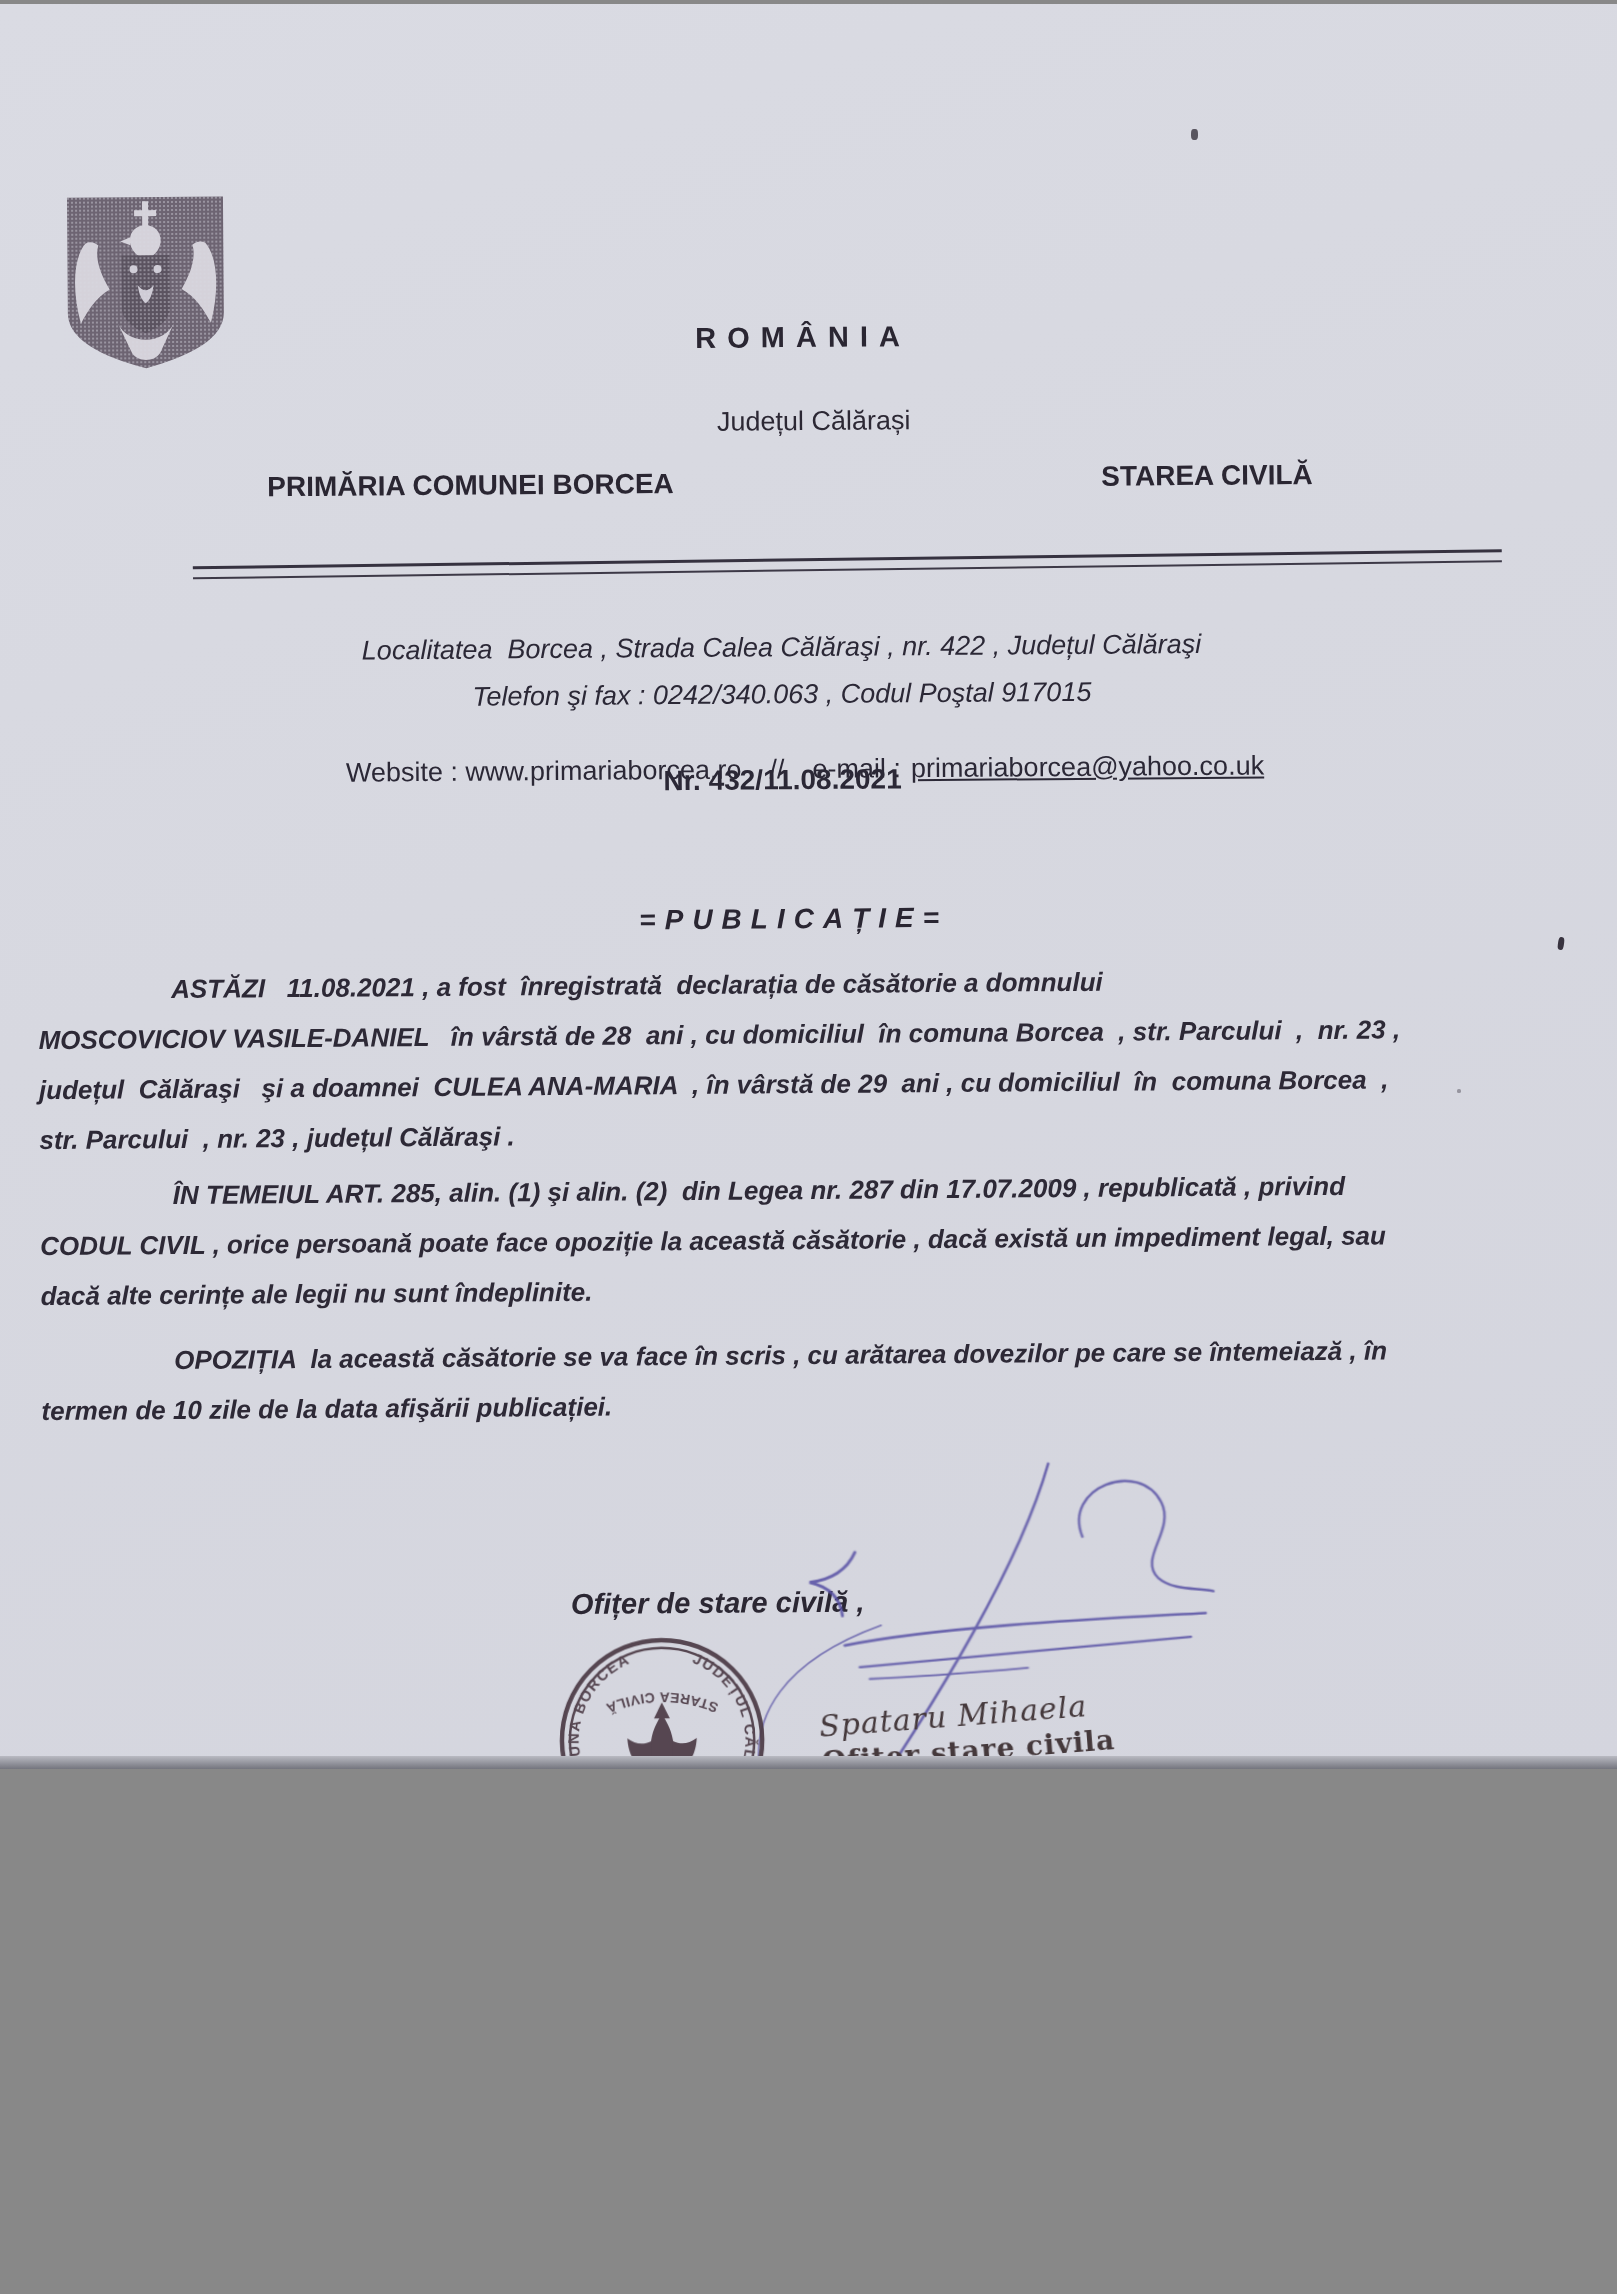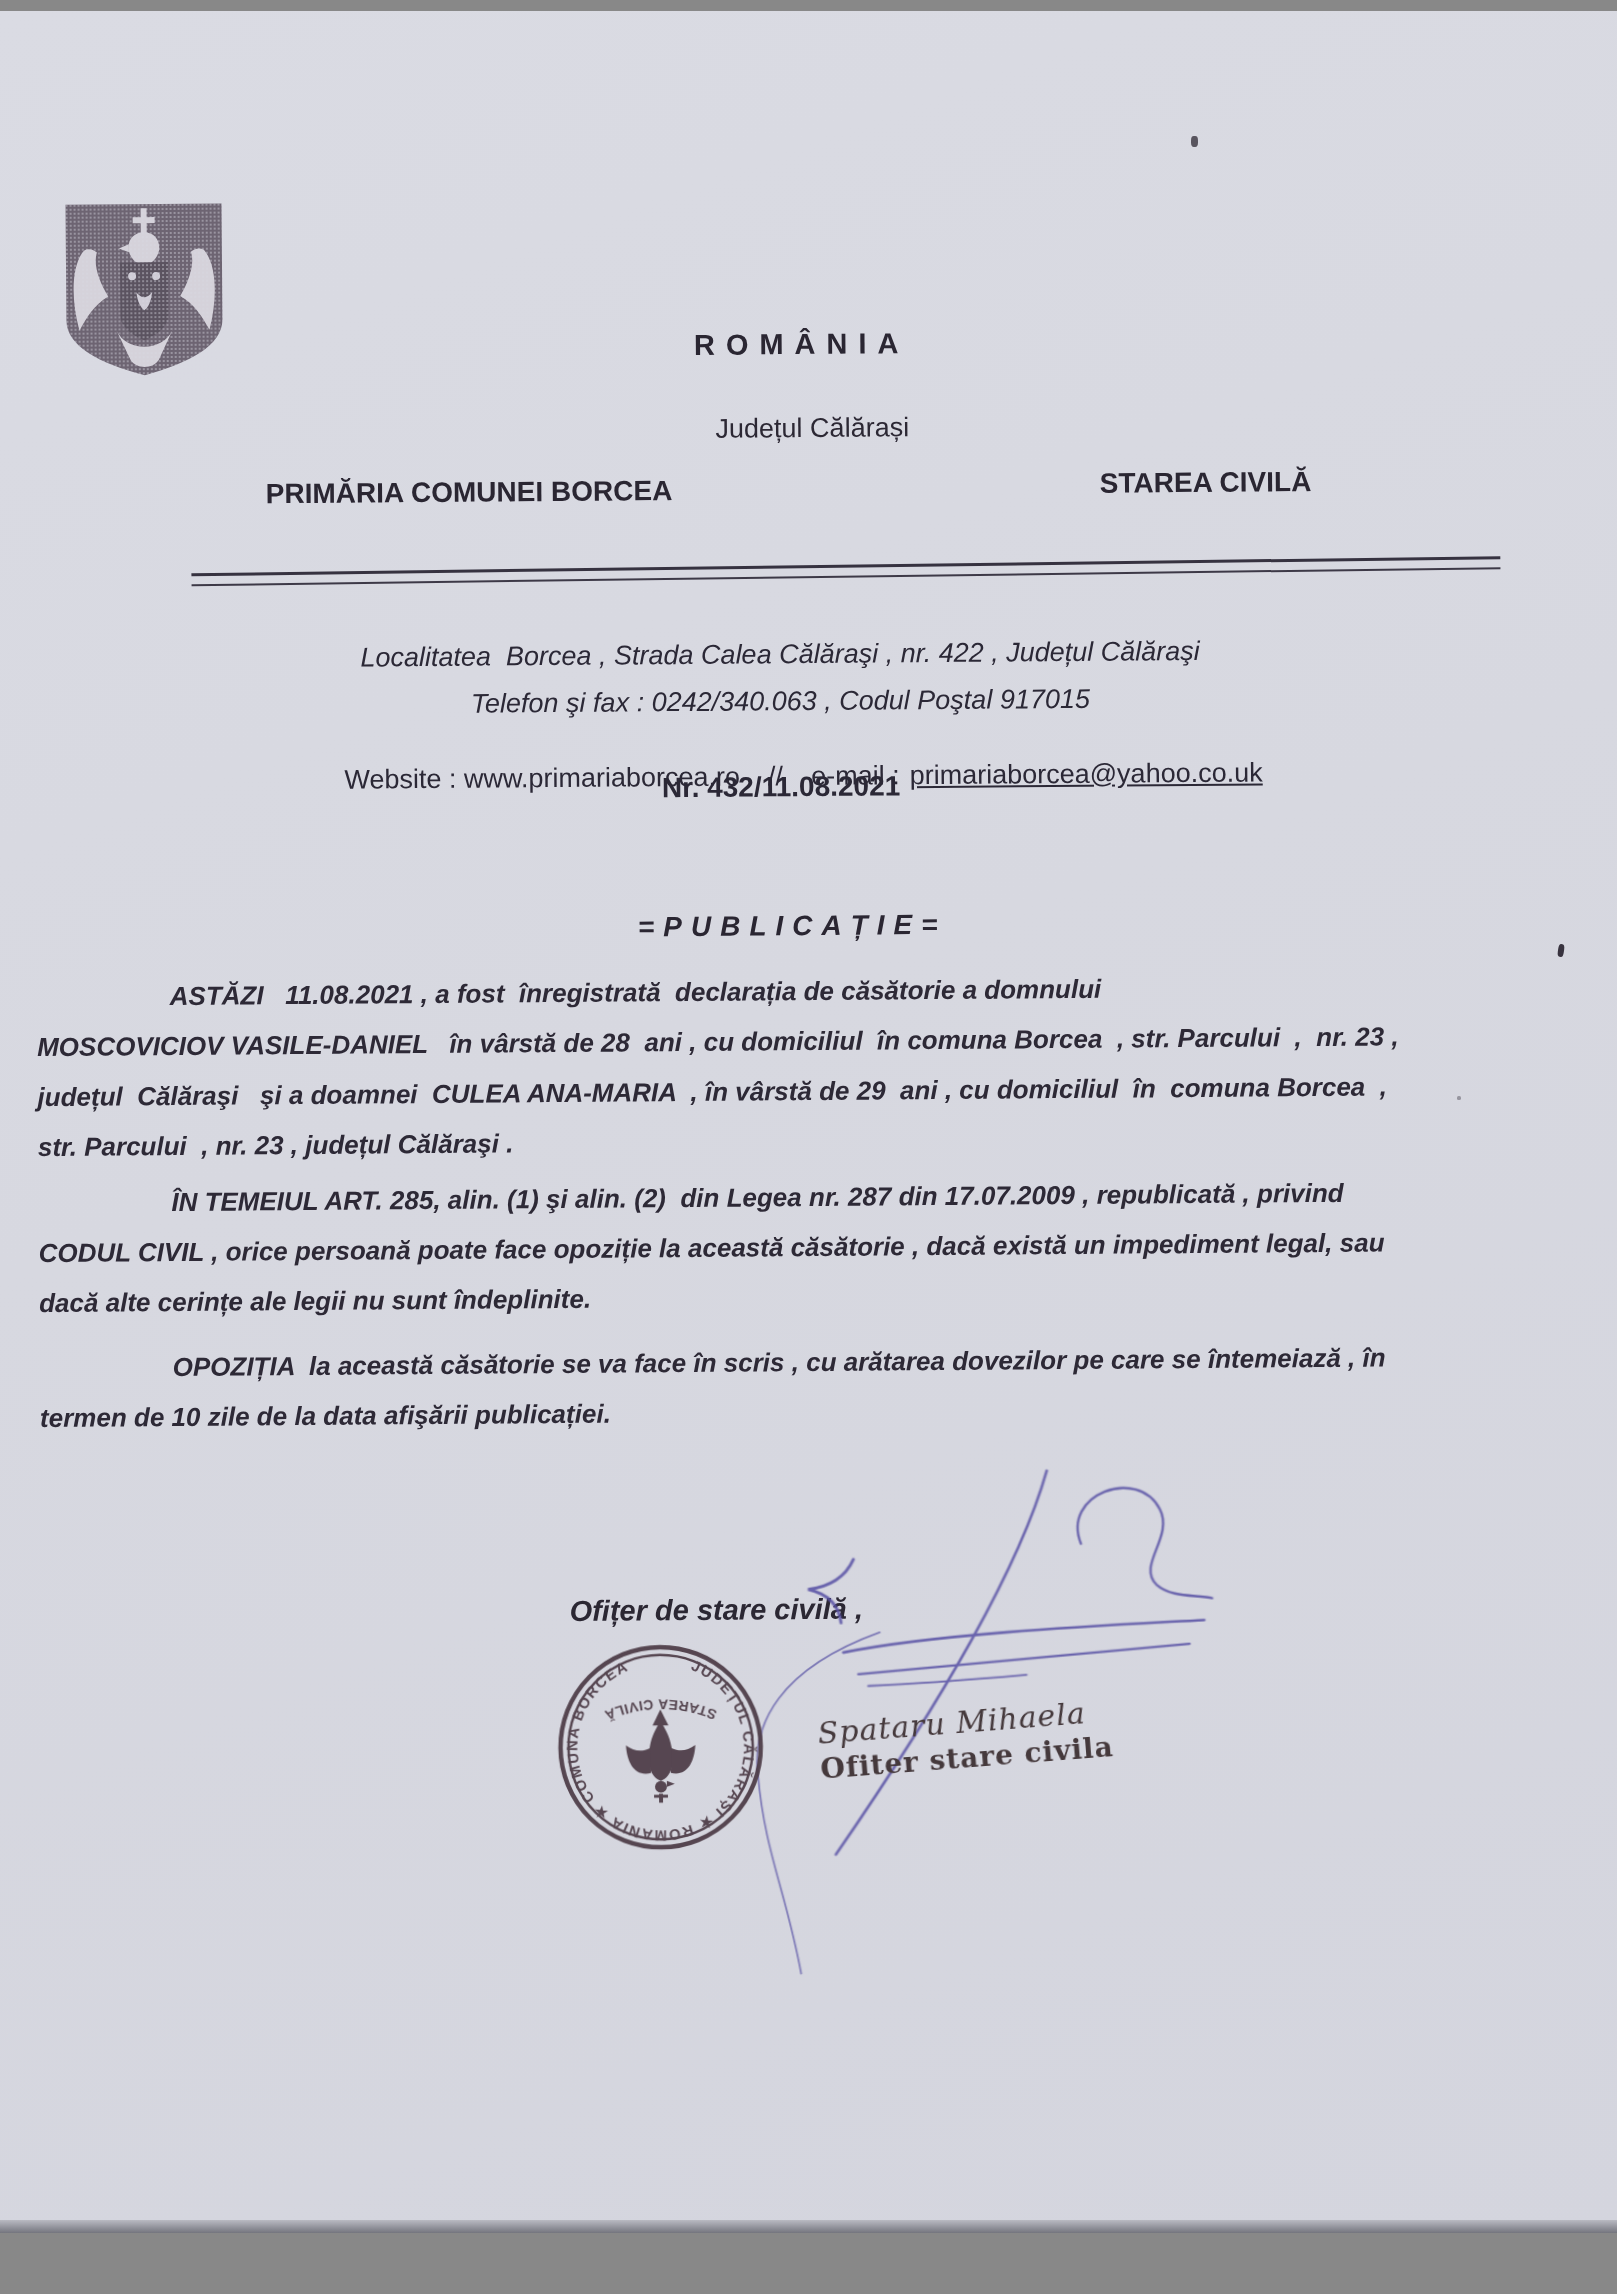--- a/index.html
+++ b/index.html
@@ -1,16 +1,16 @@
 <!DOCTYPE html>
 <html><head>
 <meta charset="utf-8">
 <style>
   html,body{margin:0;padding:0;background:#888;}
-  .page{position:relative;width:1618px;height:2222px;margin:11px auto;overflow:hidden;
+  .page{position:relative;width:1618px;height:1765px;margin:4px auto;overflow:hidden;
         background:linear-gradient(160deg,#dadbe3 0%,#d7d8e0 45%,#d4d5de 100%);
         font-family:"Liberation Sans",sans-serif;color:#262230;}
   .tilt{position:absolute;inset:0;transform:rotate(-0.45deg);transform-origin:50% 40%;}
 
   
   .emblem{position:absolute;left:67px;top:184px;width:164px;height:178px;}
   .country-title{position:absolute;top:317px;left:0;width:1612px;text-align:center;
         font-size:29px;font-weight:bold;letter-spacing:11px;color:#2a2632;}
   .county-title{position:absolute;top:402px;left:0;width:1632px;text-align:center;
         font-size:27px;color:#2c2834;}

